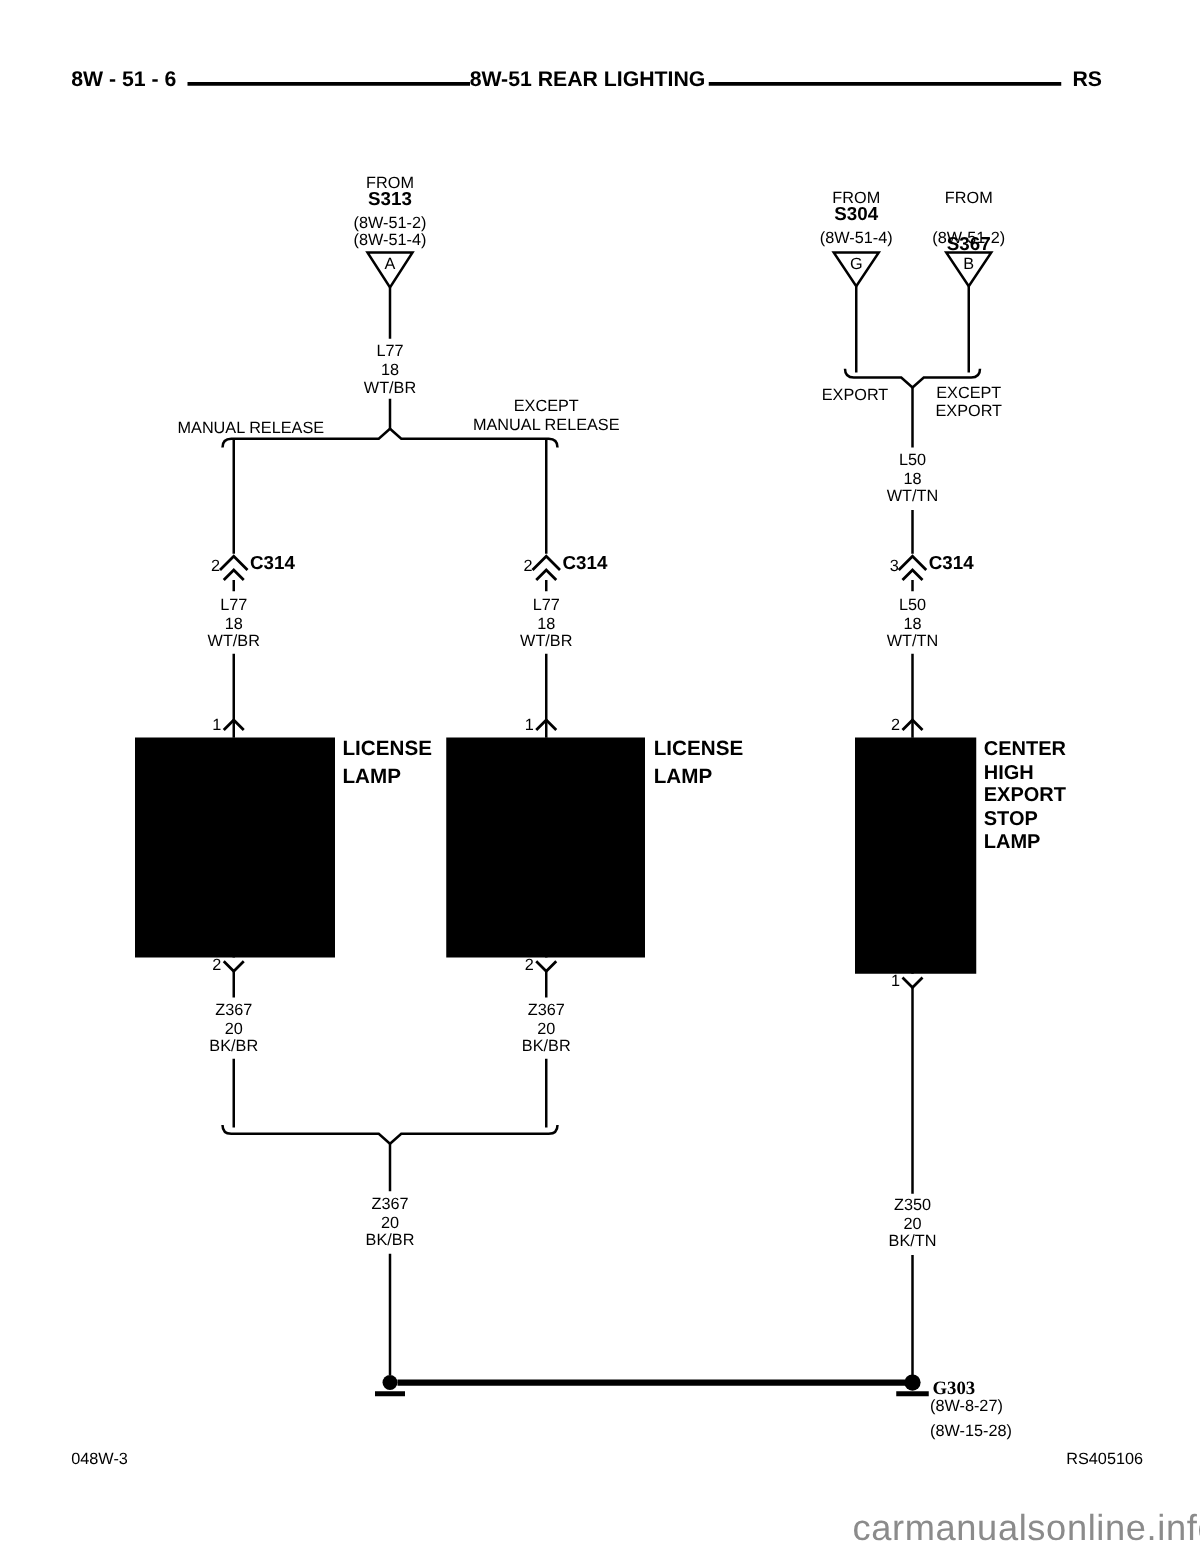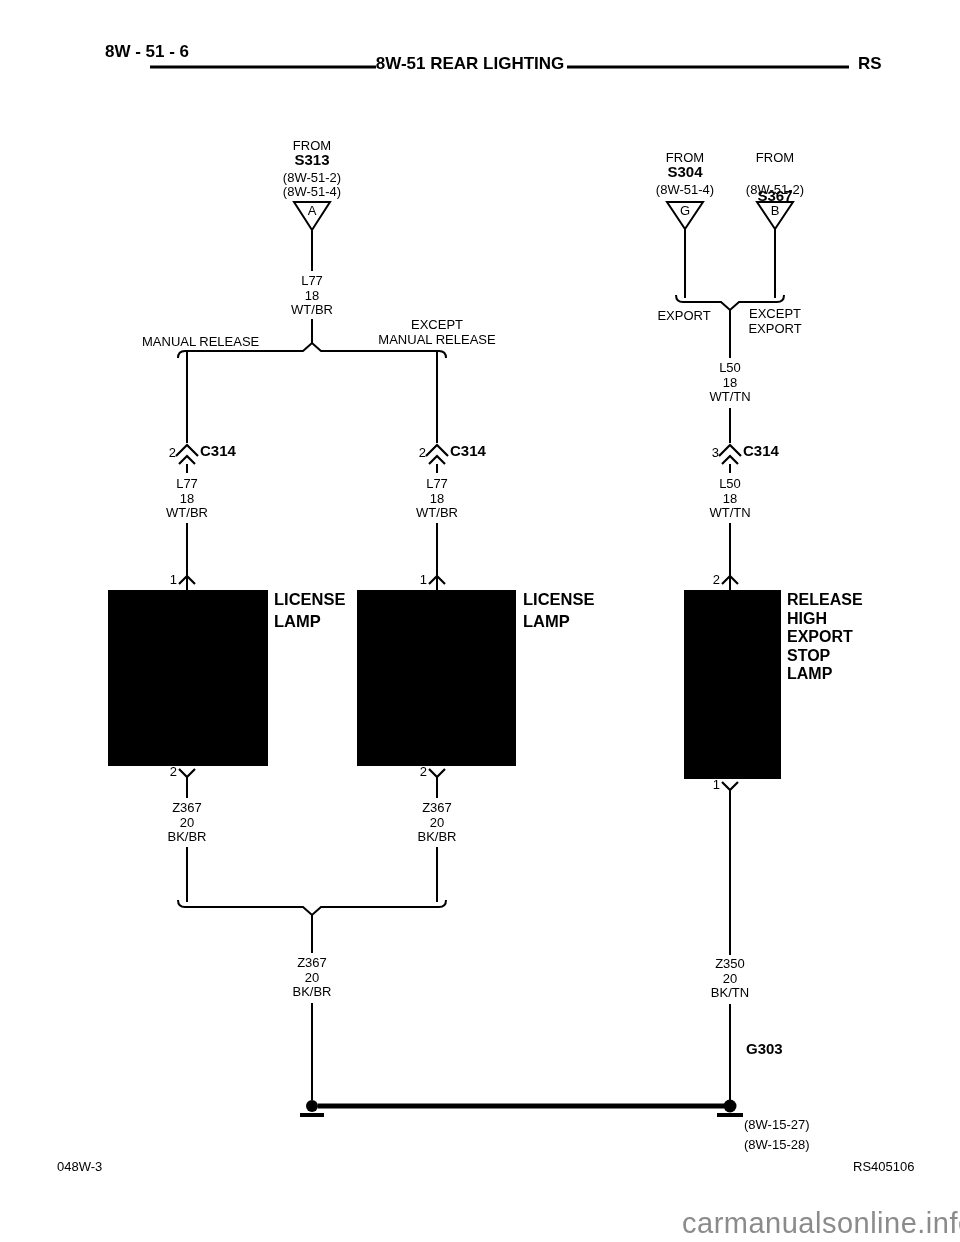--- a/index.html
+++ b/index.html
@@ -179,21 +179,21 @@
       <circle class="dot" cx="312" cy="1106" r="6"></circle>
       <line class="gbar" x1="300" y1="1115" x2="324" y2="1115"></line>
     </g>
     <line class="gbus" x1="318" y1="1106" x2="724" y2="1106"></line>
     <g>
       <circle class="dot" cx="730" cy="1106" r="6.5"></circle>
       <line class="gbar" x1="717" y1="1115" x2="743" y2="1115"></line>
     </g>
   </svg>
 
-  <div class="t h" style="left:57px;top:45px;margin-left:48px;">8W - 51 - 6</div>
+  <div class="t h" style="left:57px;top:57px;">8W - 51 - 6</div>
   <div class="t h c" style="left:470px;top:57px;">8W-51 REAR LIGHTING</div>
   <div class="t h" style="left:858px;top:57px;">RS</div>
 
   <div class="t c" style="left:312px;top:139px;">FROM</div>
   <div class="t c sname" style="left:312px;top:153px;">S313</div>
   <div class="t c" style="left:312px;top:171px;">(8W-51-2)</div>
   <div class="t c" style="left:312px;top:185px;">(8W-51-4)</div>
   <div class="t c" style="left:312px;top:204px;">A</div>
 
   <div class="t c" style="left:685px;top:151px;">FROM</div>
@@ -259,21 +259,21 @@
 
   <div class="comp lic" style="left:274px;top:589px;">
     <div>LICENSE</div>
     <div>LAMP</div>
   </div>
   <div class="comp lic" style="left:523px;top:589px;">
     <div>LICENSE</div>
     <div>LAMP</div>
   </div>
   <div class="comp" style="left:787px;top:591px;">
-    <div>RELEASE</div>
+    <div>CENTER</div>
     <div>HIGH</div>
     <div>EXPORT</div>
     <div>STOP</div>
     <div>LAMP</div>
   </div>
 
   <div class="pin" style="left:147px;top:765px;">2</div>
   <div class="pin" style="left:397px;top:765px;">2</div>
   <div class="pin" style="left:690px;top:778px;">1</div>
 
@@ -293,22 +293,22 @@
     <div>20</div>
     <div>BK/BR</div>
   </div>
 
   <div class="wl" style="left:730px;top:957px;">
     <div>Z350</div>
     <div>20</div>
     <div>BK/TN</div>
   </div>
 
-  <div class="t sname" style="left:746px;top:1042px;">G303</div>
-  <div class="t" style="left:744px;top:1118px;">(8W-15-27)</div>
+  <div class="t sname" style="left:746px;top:1104px;font-family:Liberation Serif, serif;">G303</div>
+  <div class="t" style="left:744px;top:1118px;">(8W-8-27)</div>
   <div class="t" style="left:744px;top:1138px;">(8W-15-28)</div>
 
   <div class="t" style="left:57px;top:1160px;text-align:right;">048W-3</div>
   <div class="t" style="left:853px;top:1160px;">RS405106</div>
 
   <div class="wm" style="left:682px;top:1207px;">carmanualsonline.info</div>
 
 </div>
 
 </body></html>

